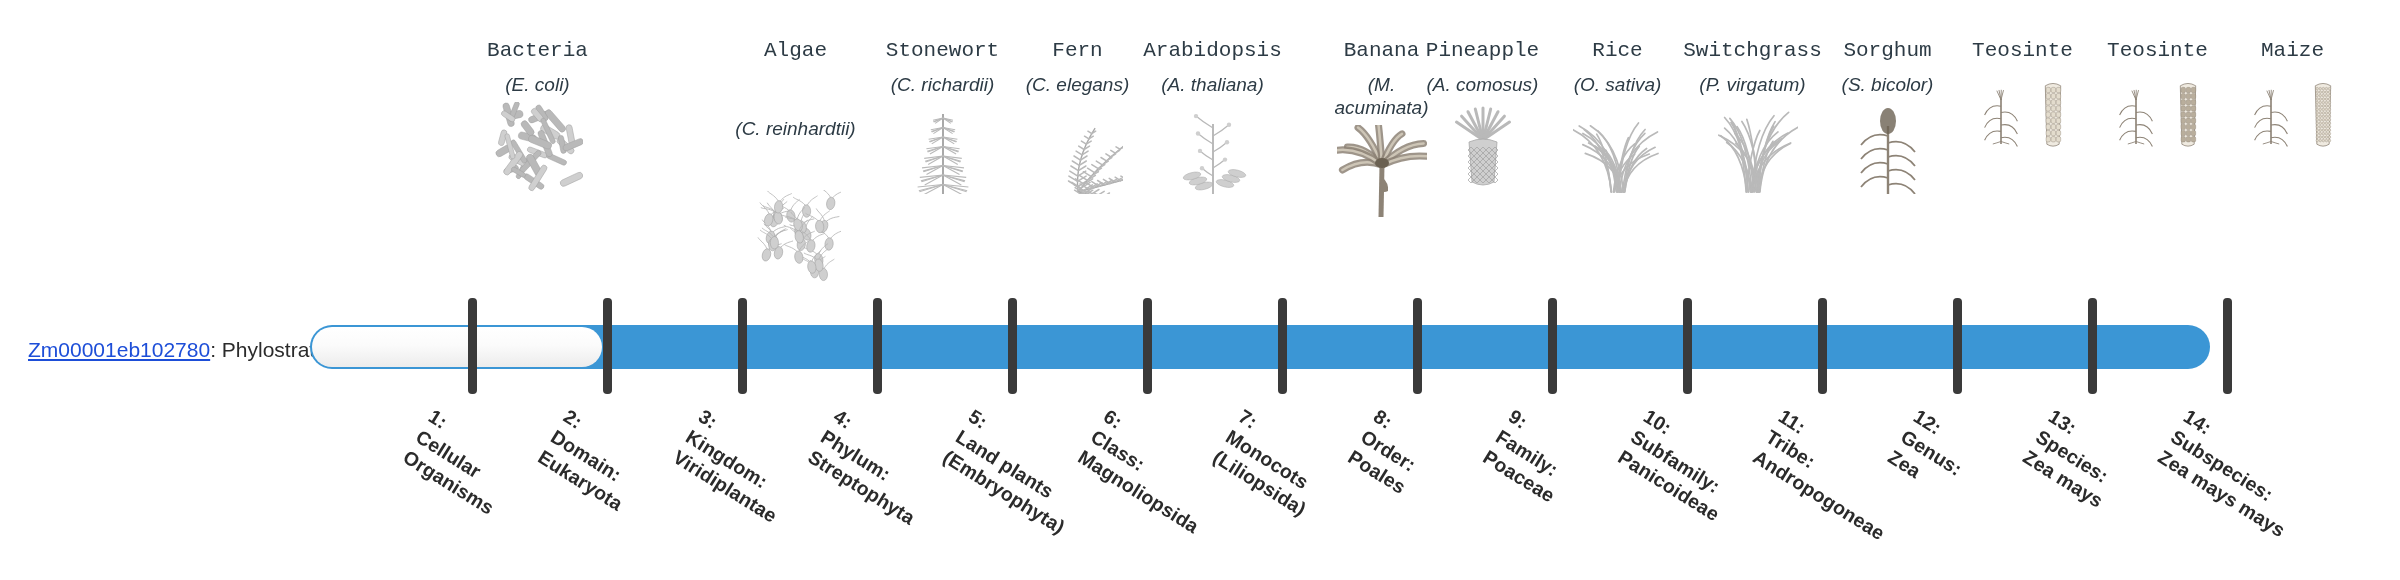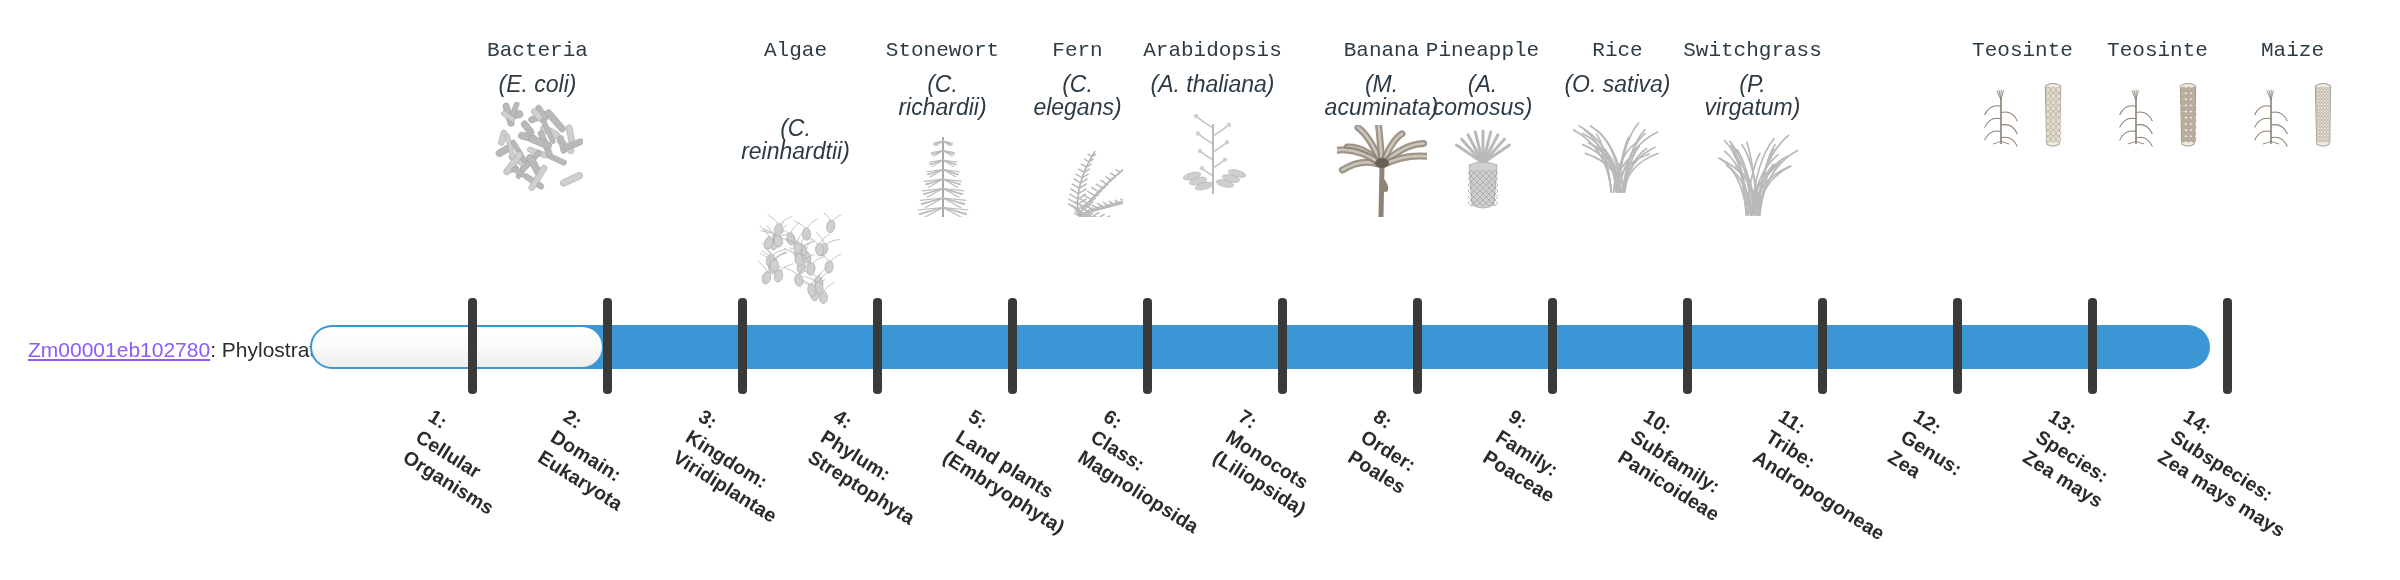--- a/index.html
+++ b/index.html
@@ -8,35 +8,35 @@
     font-family:"Liberation Sans","DejaVu Sans",sans-serif;
     color:#2d3b45;
   }
   #stage{position:absolute;inset:0;}
 
   
   .gene-label{
     position:absolute; left:28px; top:337px; width:420px;
     font-size:21px; line-height:26px; white-space:nowrap;
   }
-  .gene-id{color:#8b5cf6;text-decoration:underline;cursor:pointer;}
+  .gene-id{color:#1d4ed8;text-decoration:underline;cursor:pointer;}
   .gene-rest{color:#2b2b2b;}
 
   
   .cols{position:absolute; left:470px; top:0; width:1890px; height:300px;}
   .col{
     position:absolute; top:0; width:135px;
     display:flex; flex-direction:column; align-items:center;
   }
   .common{
     font-size:21px; line-height:25px; color:#2d3b45;
     margin-top:38px; text-align:center; white-space:nowrap;font-family:Liberation Mono, monospace;
   }
   .latin{
-    font-size:23px; line-height:23px; color:#2d3b45; font-style:italic;
+    font-size:19px; line-height:23px; color:#2d3b45; font-style:italic;
     margin-top:10px; text-align:center; width:125px;
   }
   .thumb{
     margin-top:6px; height:92px; width:128px;
     display:flex; align-items:flex-end; justify-content:center; gap:3px;
   }
   .thumb svg{display:block;}
 
   
   .bar-wrap{position:absolute; left:470px; top:0; width:1890px; height:580px;}
@@ -706,20 +706,38 @@
             <path d="M38.4 90 Q42.4 45.7 51.8 28.5" stroke="#b9b9b9" stroke-width="1.7" fill="none" stroke-linecap="round"></path>
             <path d="M50.6 90 Q46.6 49.1 10.8 33.2" stroke="#b9b9b9" stroke-width="1.7" fill="none" stroke-linecap="round"></path>
             <path d="M51.5 90 Q55.5 53.5 65.0 39.3" stroke="#b9b9b9" stroke-width="1.7" fill="none" stroke-linecap="round"></path>
             <path d="M51.3 90 Q47.3 39.2 33.9 19.5" stroke="#b9b9b9" stroke-width="1.7" fill="none" stroke-linecap="round"></path>
             <path d="M50.3 90 Q54.3 39.3 67.1 19.6" stroke="#b9b9b9" stroke-width="1.7" fill="none" stroke-linecap="round"></path>
             <path d="M42.2 90 Q38.2 44.0 16.6 26.1" stroke="#b9b9b9" stroke-width="1.7" fill="none" stroke-linecap="round"></path>
             <path d="M40.2 90 Q36.2 36.4 16.6 15.5" stroke="#b9b9b9" stroke-width="1.7" fill="none" stroke-linecap="round"></path>
           </svg>
         </div>
       </div>
+      <div class="col" style="left: 1350px;">
+        <div class="common">Sorghum</div>
+        <div class="latin">(S. bicolor)</div>
+        <div class="thumb">
+          <svg width="90" height="92" viewBox="0 0 90 92">
+            <path d="M45 92 L45 24" stroke="#8d8376" stroke-width="2.4" fill="none"></path>
+            <ellipse cx="45" cy="19" rx="8" ry="13" fill="#6b6152" opacity=".8"></ellipse>
+            <path d="M45 34 q-16 -5 -27 9" stroke="#8d8376" stroke-width="1.8" fill="none"></path>
+            <path d="M45 41 q16 -5 27 9" stroke="#8d8376" stroke-width="1.8" fill="none"></path>
+            <path d="M45 48 q-16 -5 -27 9" stroke="#8d8376" stroke-width="1.8" fill="none"></path>
+            <path d="M45 55 q16 -5 27 9" stroke="#8d8376" stroke-width="1.8" fill="none"></path>
+            <path d="M45 62 q-16 -5 -27 9" stroke="#8d8376" stroke-width="1.8" fill="none"></path>
+            <path d="M45 69 q16 -5 27 9" stroke="#8d8376" stroke-width="1.8" fill="none"></path>
+            <path d="M45 76 q-16 -5 -27 9" stroke="#8d8376" stroke-width="1.8" fill="none"></path>
+            <path d="M45 83 q16 -5 27 9" stroke="#8d8376" stroke-width="1.8" fill="none"></path>
+          </svg>
+        </div>
+      </div>
       <div class="col" style="left: 1485px;">
         <div class="common">Teosinte</div>
         <div class="thumb">
           <svg width="58" height="92" viewBox="0 0 92 92">
             <path d="M46 92 L46 20" stroke="#8d8376" stroke-width="2.6" fill="none"></path>
             <path d="M46 22 L39.4 7.4" stroke="#8d8376" stroke-width="1.4" fill="none"></path>
             <path d="M46 22 L42.8 6.3" stroke="#8d8376" stroke-width="1.4" fill="none"></path>
             <path d="M46 22 L46.4 6.0" stroke="#8d8376" stroke-width="1.4" fill="none"></path>
             <path d="M46 22 L50.0 6.5" stroke="#8d8376" stroke-width="1.4" fill="none"></path>
             <path d="M46 32 q-18 -4 -26 14" stroke="#8d8376" stroke-width="1.7" fill="none"></path>

